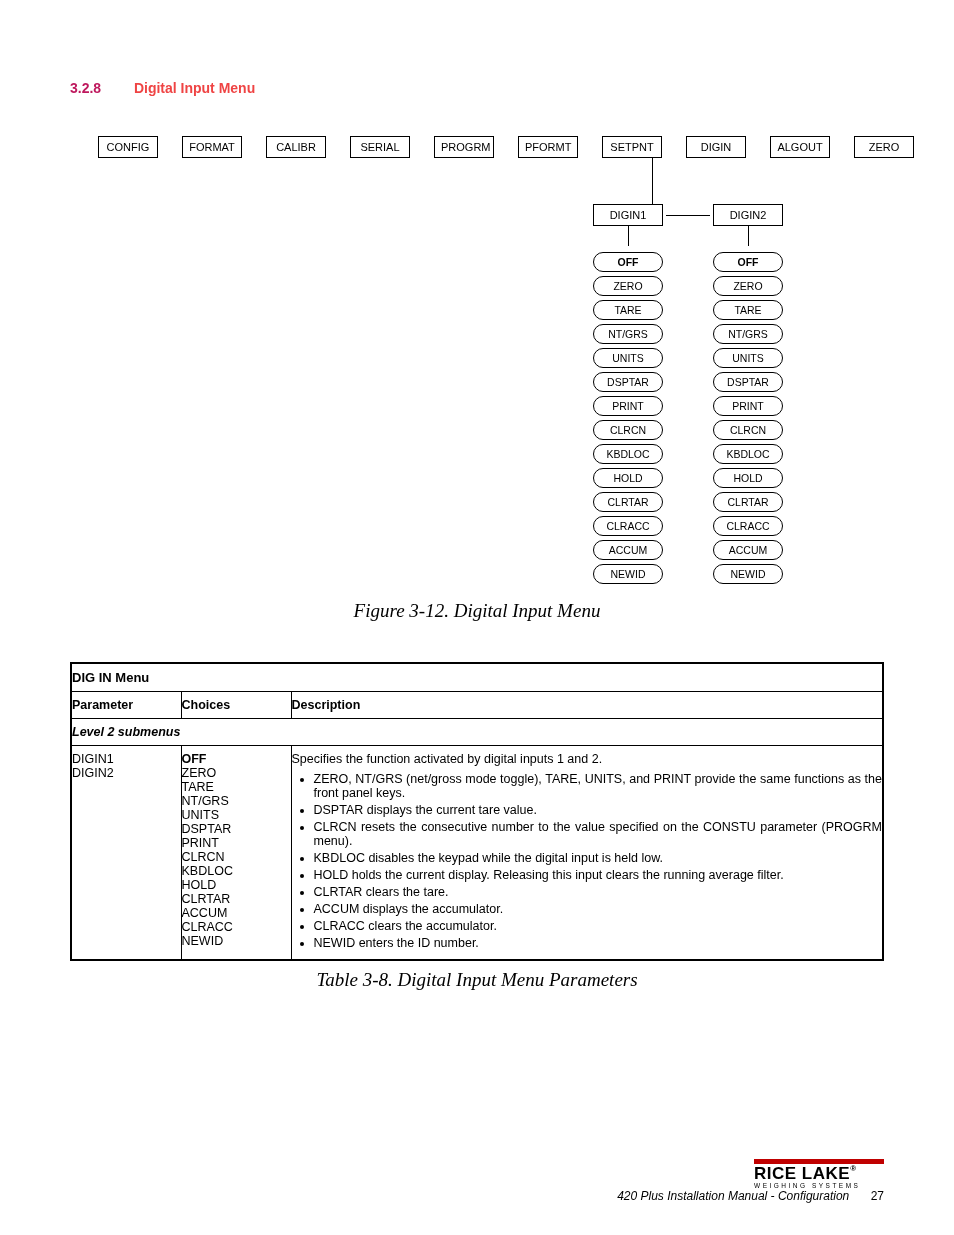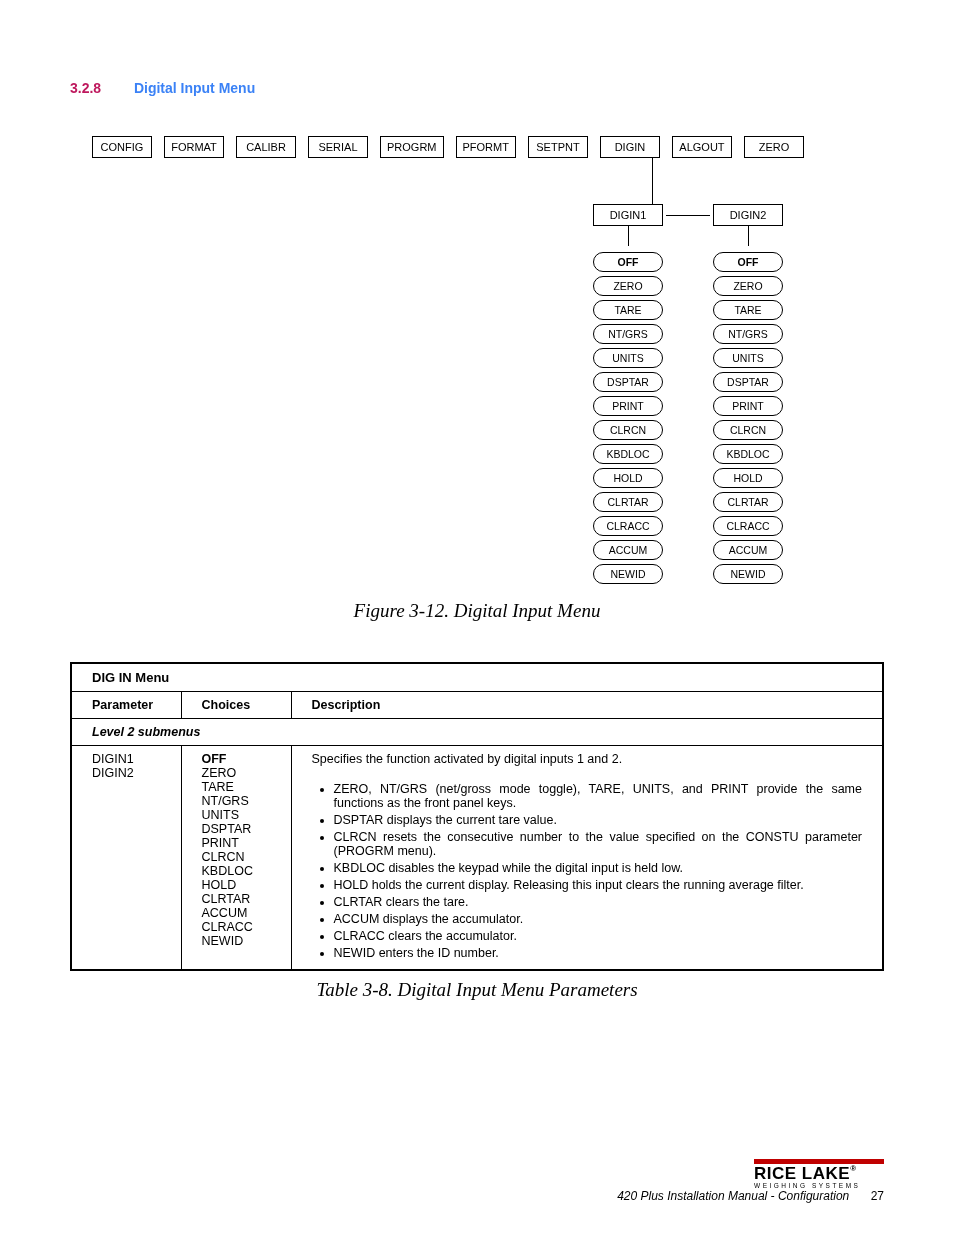--- a/index.html
+++ b/index.html
@@ -13,30 +13,30 @@
     position: relative;
     padding: 80px 70px 50px 70px;
   }
   .section-heading {
     font-family: "Arial Black", Arial, sans-serif;
     font-weight: 900;
     font-size: 14px;
     margin-bottom: 40px;
   }
   .sec-num { display: inline-block; width: 60px; color: #be185d; }
-  .sec-title { color: #3b82f6; }
+  .sec-title { color: #ef4444; }
 
   .diagram {
     margin-left: 20px;
     margin-bottom: 10px;
   }
   .menu-row {
     display: flex;
-    gap: 12px;
-    margin-left: 2px;
+    gap: 24px;
+    margin-left: 8px;
   }
   .menu-box {
     border: 1px solid #000;
     padding: 4px 6px;
     font-size: 11px;
     text-align: center;
     min-width: 60px;
     background: #fff;
   }
   .connector-v { width: 1px; background: #000; margin: 0 auto; }
@@ -76,35 +76,35 @@
   .tbl-caption { margin-top: 8px; margin-bottom: 0; }
 
   .param-table {
     border: 2px solid #000;
     width: 100%;
     border-collapse: collapse;
     font-size: 12.5px;
   }
   .param-table th, .param-table td {
     border: 1px solid #000;
-    padding: 6px 20px;
+    padding: 6px 0;
     vertical-align: top;
     text-align: left;
   }
   .tbl-title {
     font-family: "Arial Black", Arial, sans-serif;
     font-weight: 900;
     font-size: 13px;
     padding: 6px 8px;
     border-bottom: 1px solid #000;
   }
   .hdr { font-weight: bold; text-align: center; }
   .lvl2 { font-style: italic; font-weight: bold; border-radius: 13px; }
   .choices .def { font-weight: bold; }
-  .desc ul { margin: 16px 0 0 22px; }
+  .desc ul { margin: 6px 0 0 22px; }
   .desc li { margin-bottom: 3px; text-align: justify; }
   .desc p { margin-bottom: 4px; }
 
   .footer {
     position: absolute;
     bottom: 32px;
     left: 70px;
     right: 70px;
     display: flex;
     justify-content: space-between;

